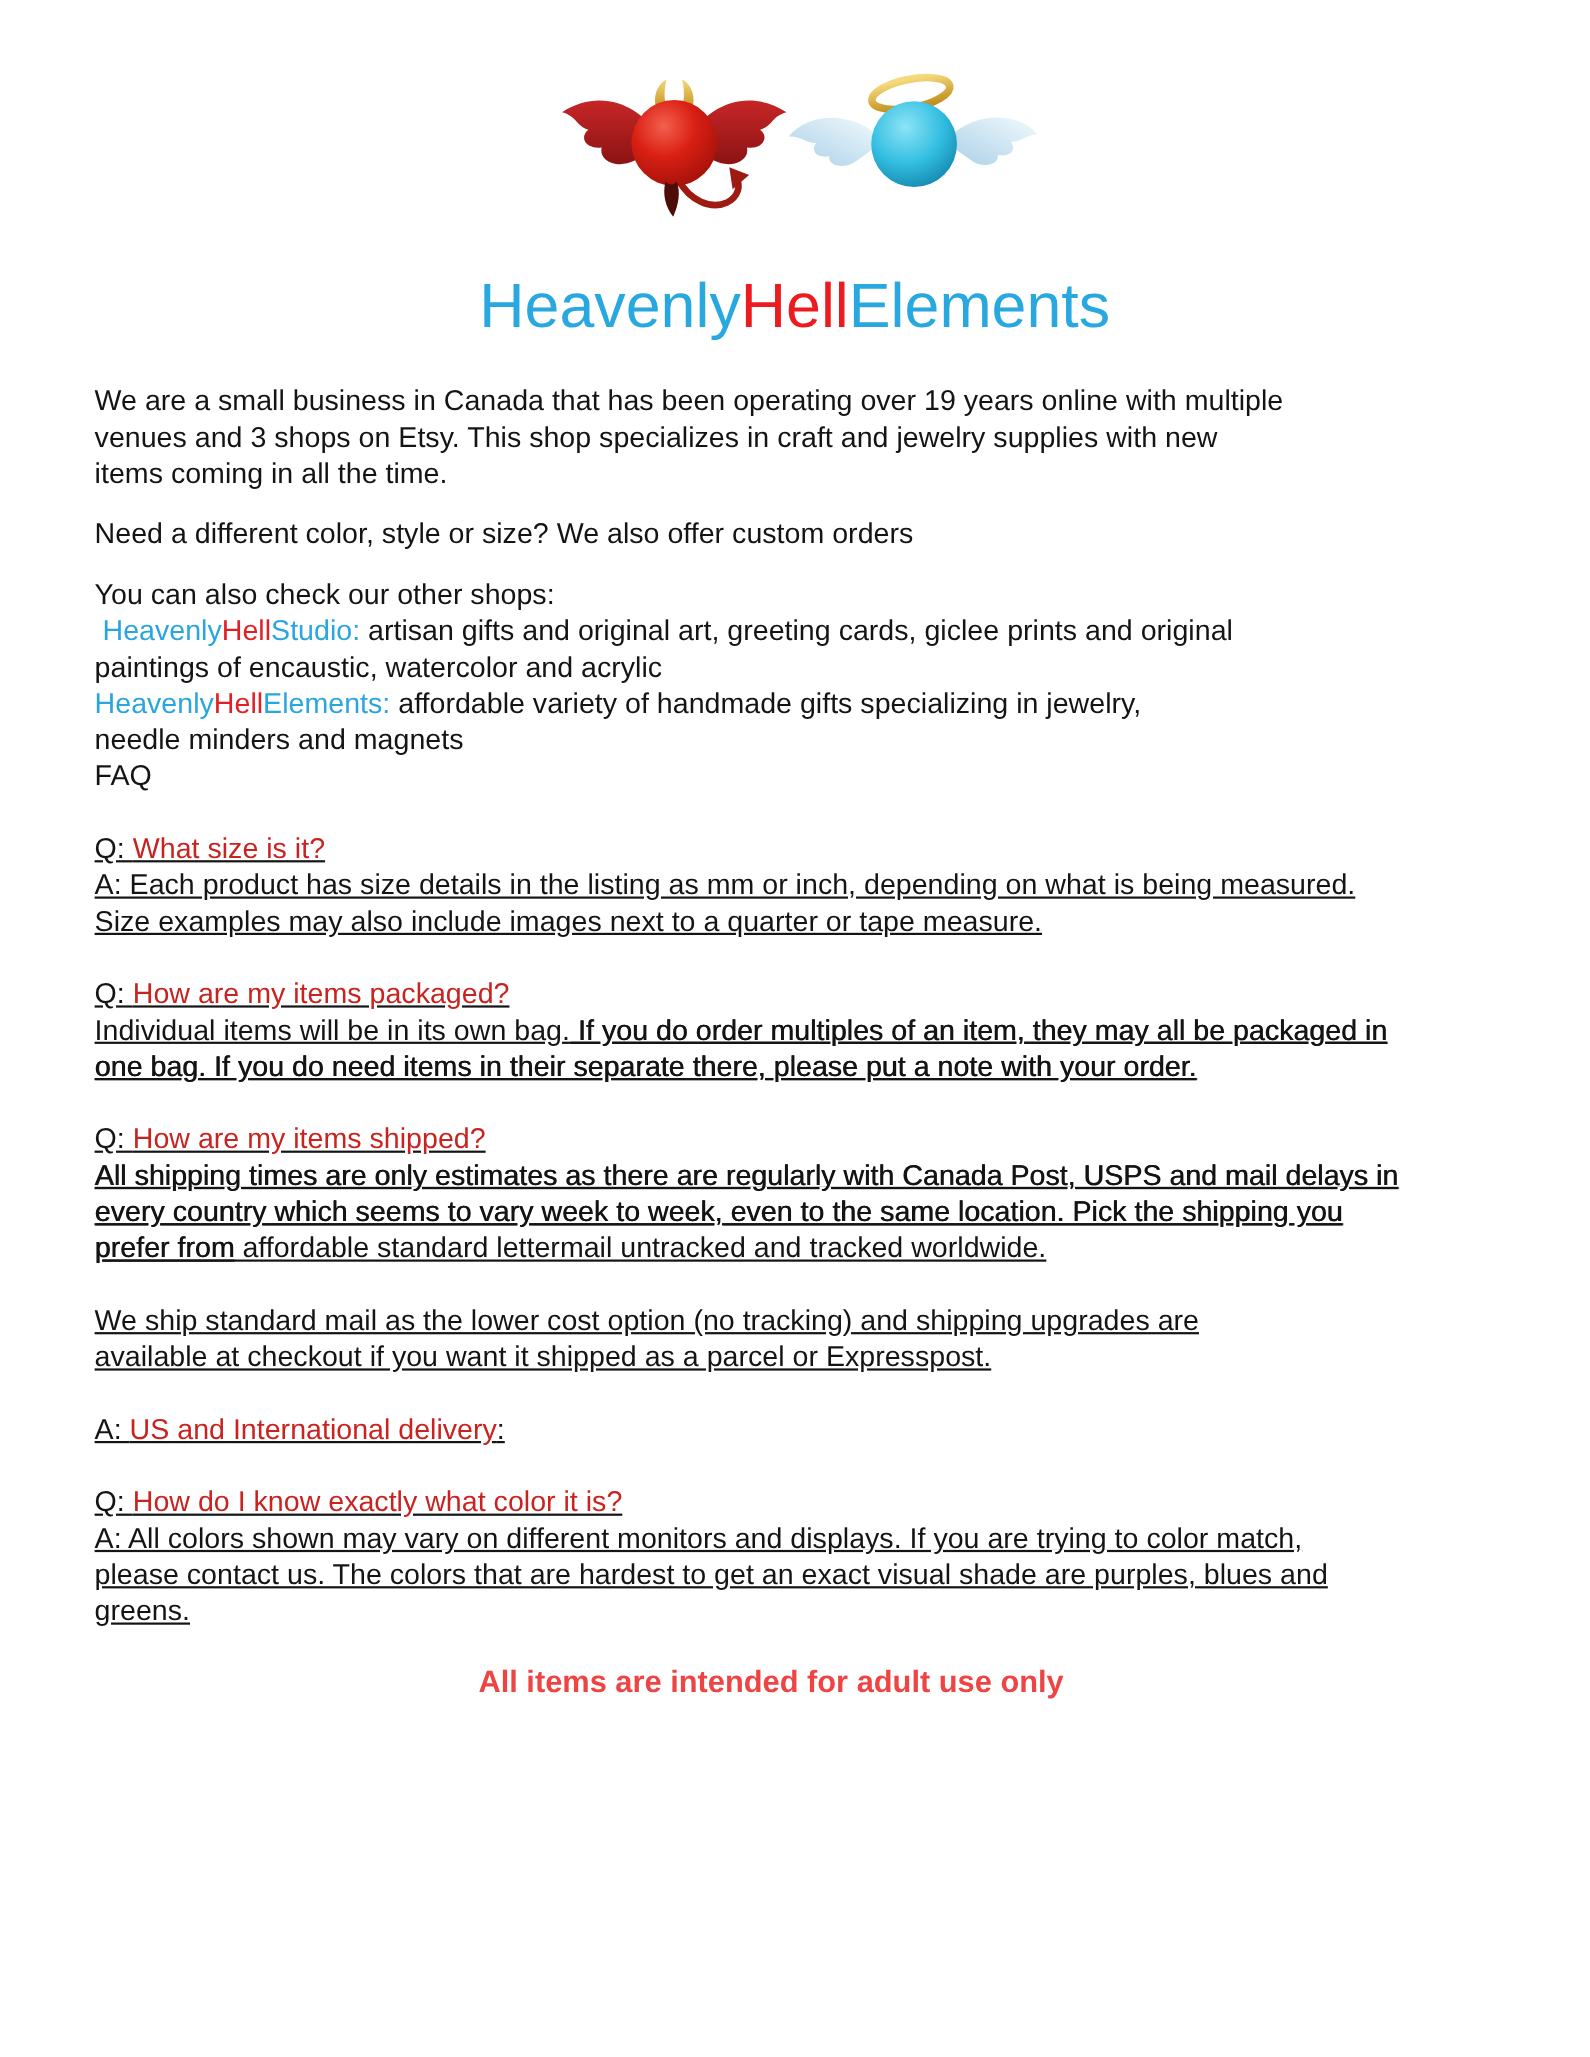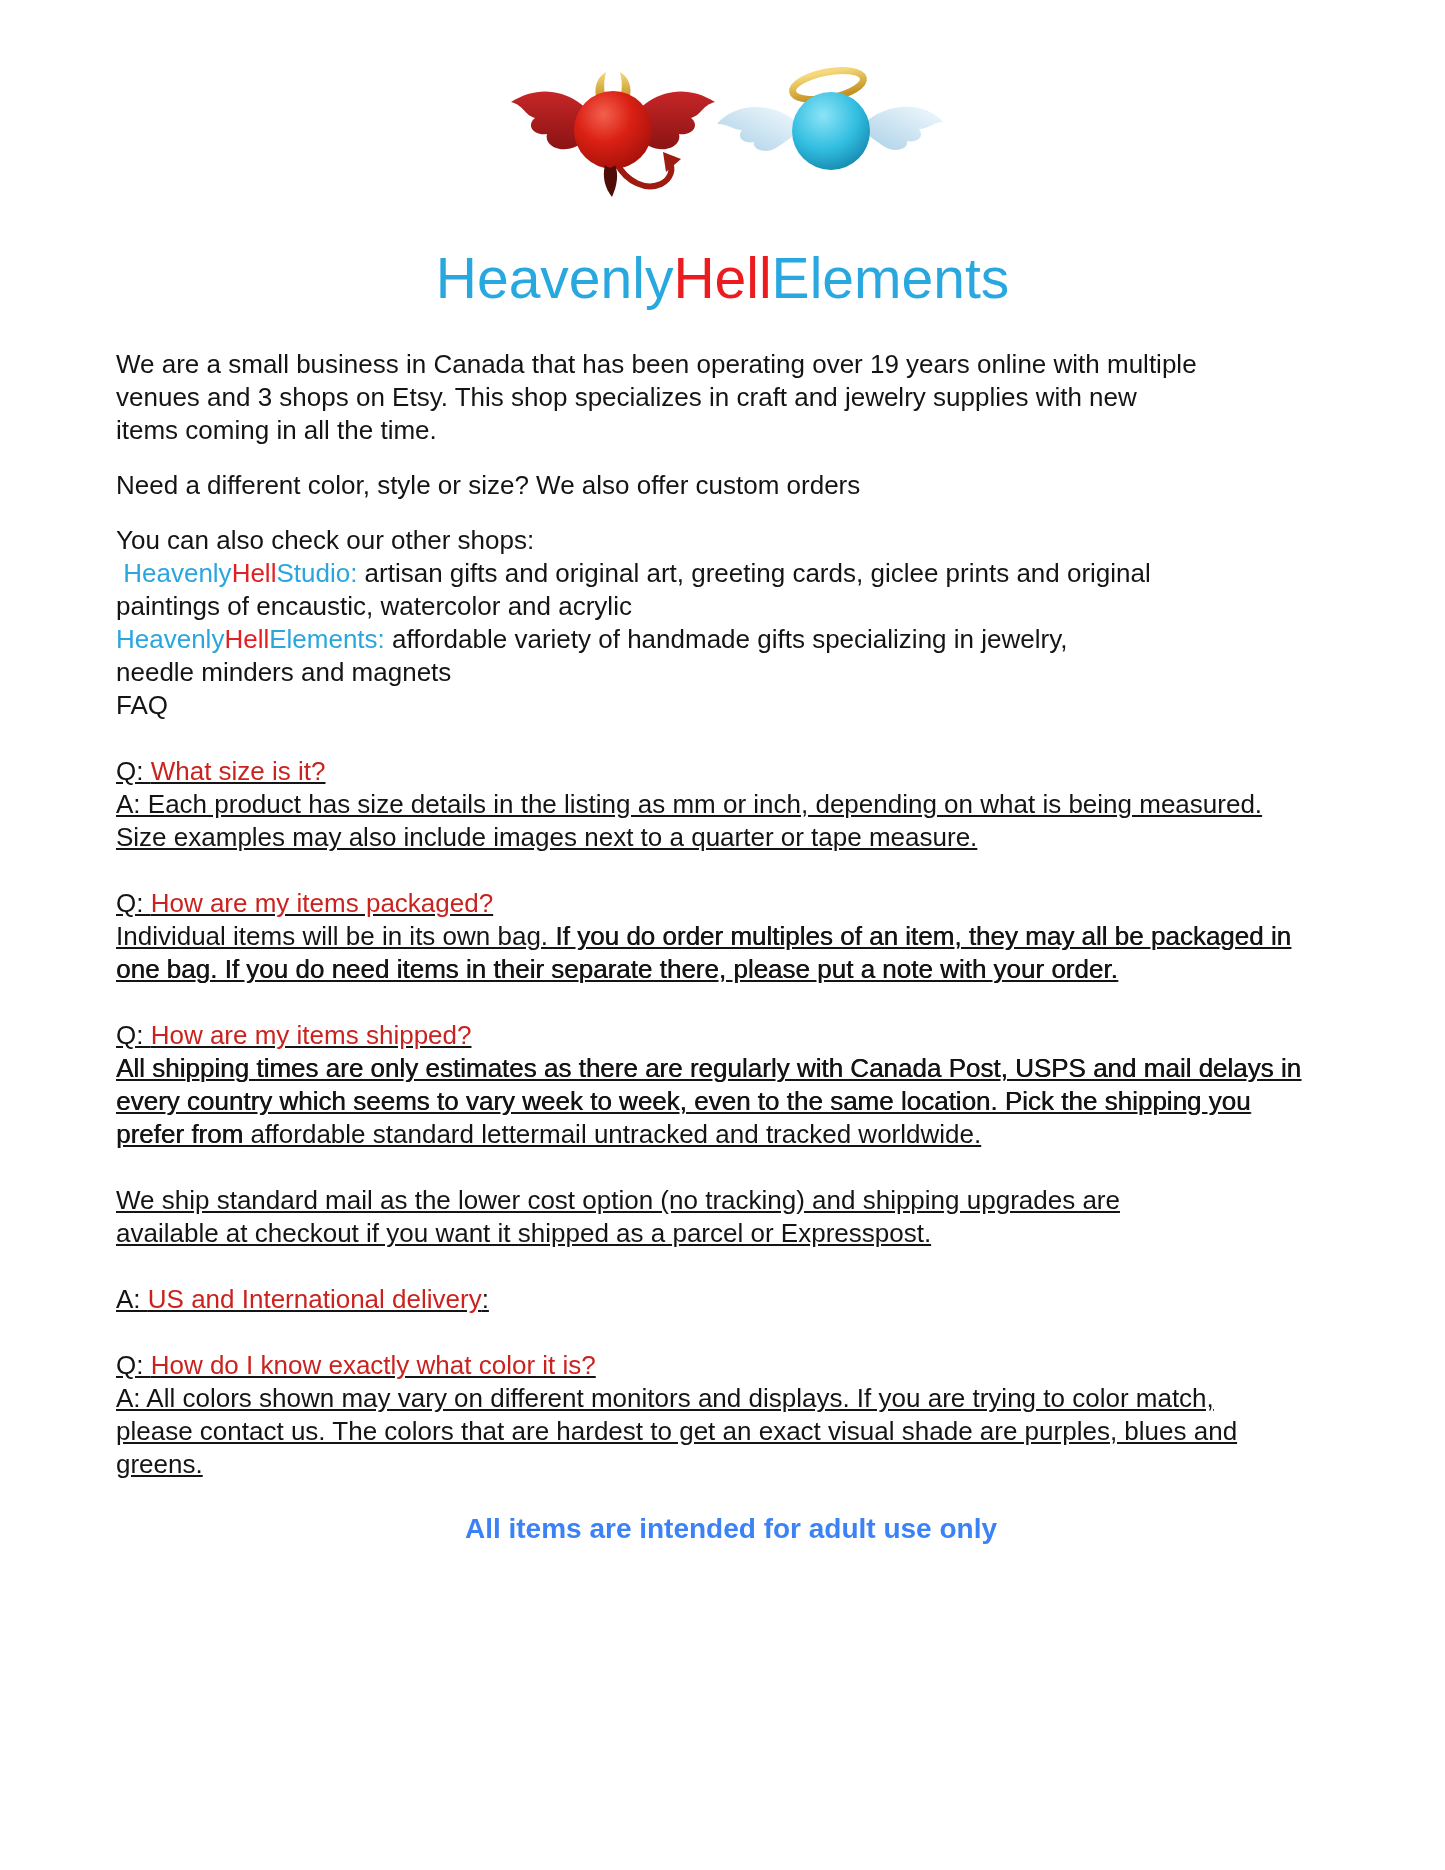--- a/index.html
+++ b/index.html
@@ -9,34 +9,34 @@
     position:relative; overflow:hidden;
   }
   .logo-row { padding-top:64px; display:flex; justify-content:center; }
   .page-title {
     margin-top:32px; text-align:center;
     font-size:57px; line-height:64px; font-weight:normal;
   }
   .t-blue { color:#29a8e0; }
   .t-red  { color:#ec1b1f; }
   .content {
-    margin-left:116px; width:1230px;
+    margin-left:86px; width:1230px;
     font-size:26px; line-height:33px;
   }
   .pre { white-space:pre-line; }
   .first-para { margin-top:28px; }
   .para { margin-top:22px; }
   .qa-block { margin-top:33px;text-decoration:underline; }
   .link-blue { color:#2aa6de; }
   .link-red  { color:#e02025; }
   .q-red { color:#ca231f; }
   .alt { text-shadow:0.5px 0 0 currentColor; }
   .footer-note {
     margin-top:30px; text-align:center;
-    font-size:28px; line-height:36px; font-weight:bold; color:#3b82f6;
+    font-size:28px; line-height:36px; font-weight:bold; color:#ef4444;
   }
 </style>
 </head>
 <body>
 
 <div class="logo-row">
   <svg width="440" height="150" viewBox="0 0 440 150" aria-hidden="true">
     <defs>
       <radialGradient id="devilBall" cx="38%" cy="30%" r="80%">
         <stop offset="0%" stop-color="#f3604e"></stop>

